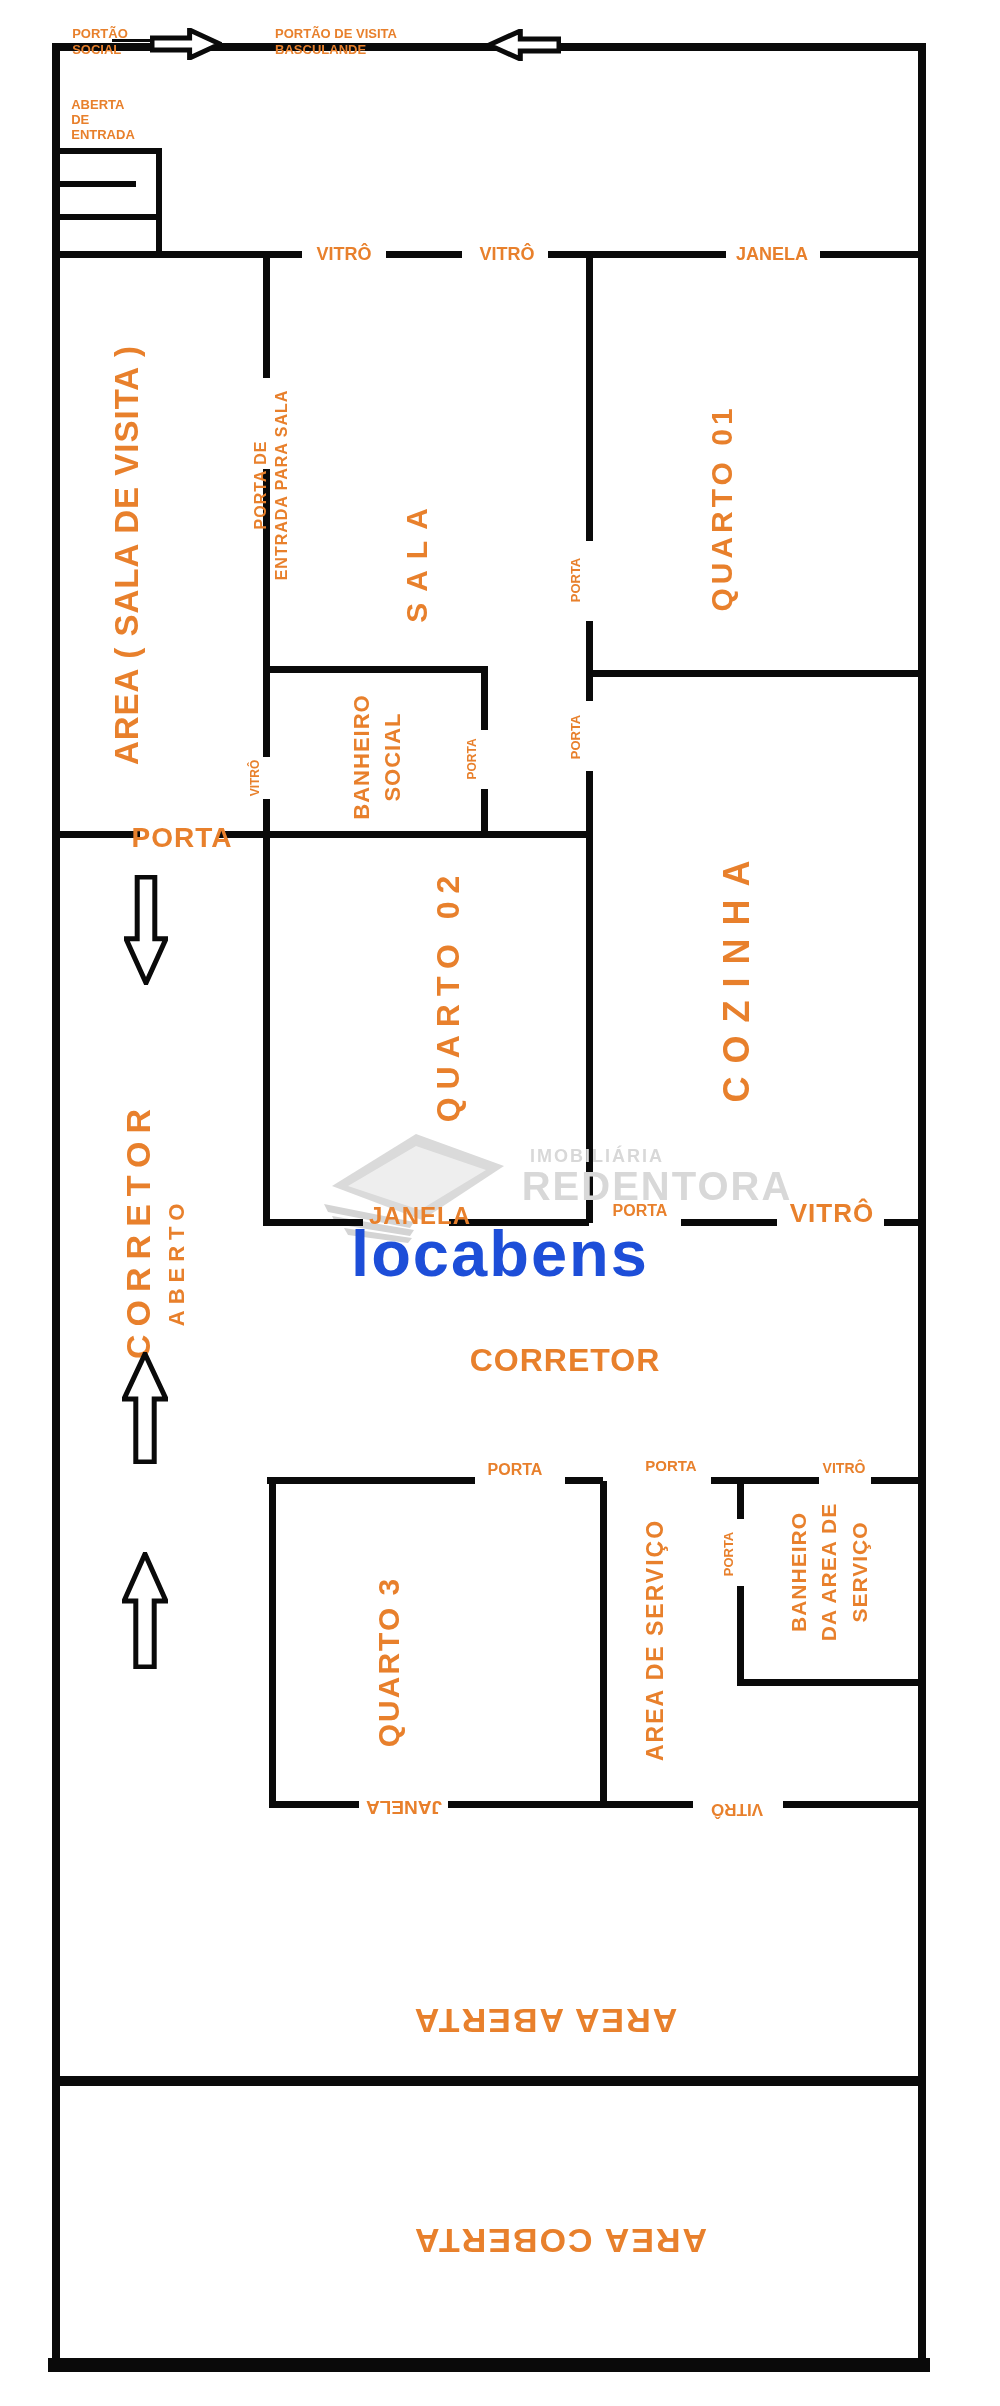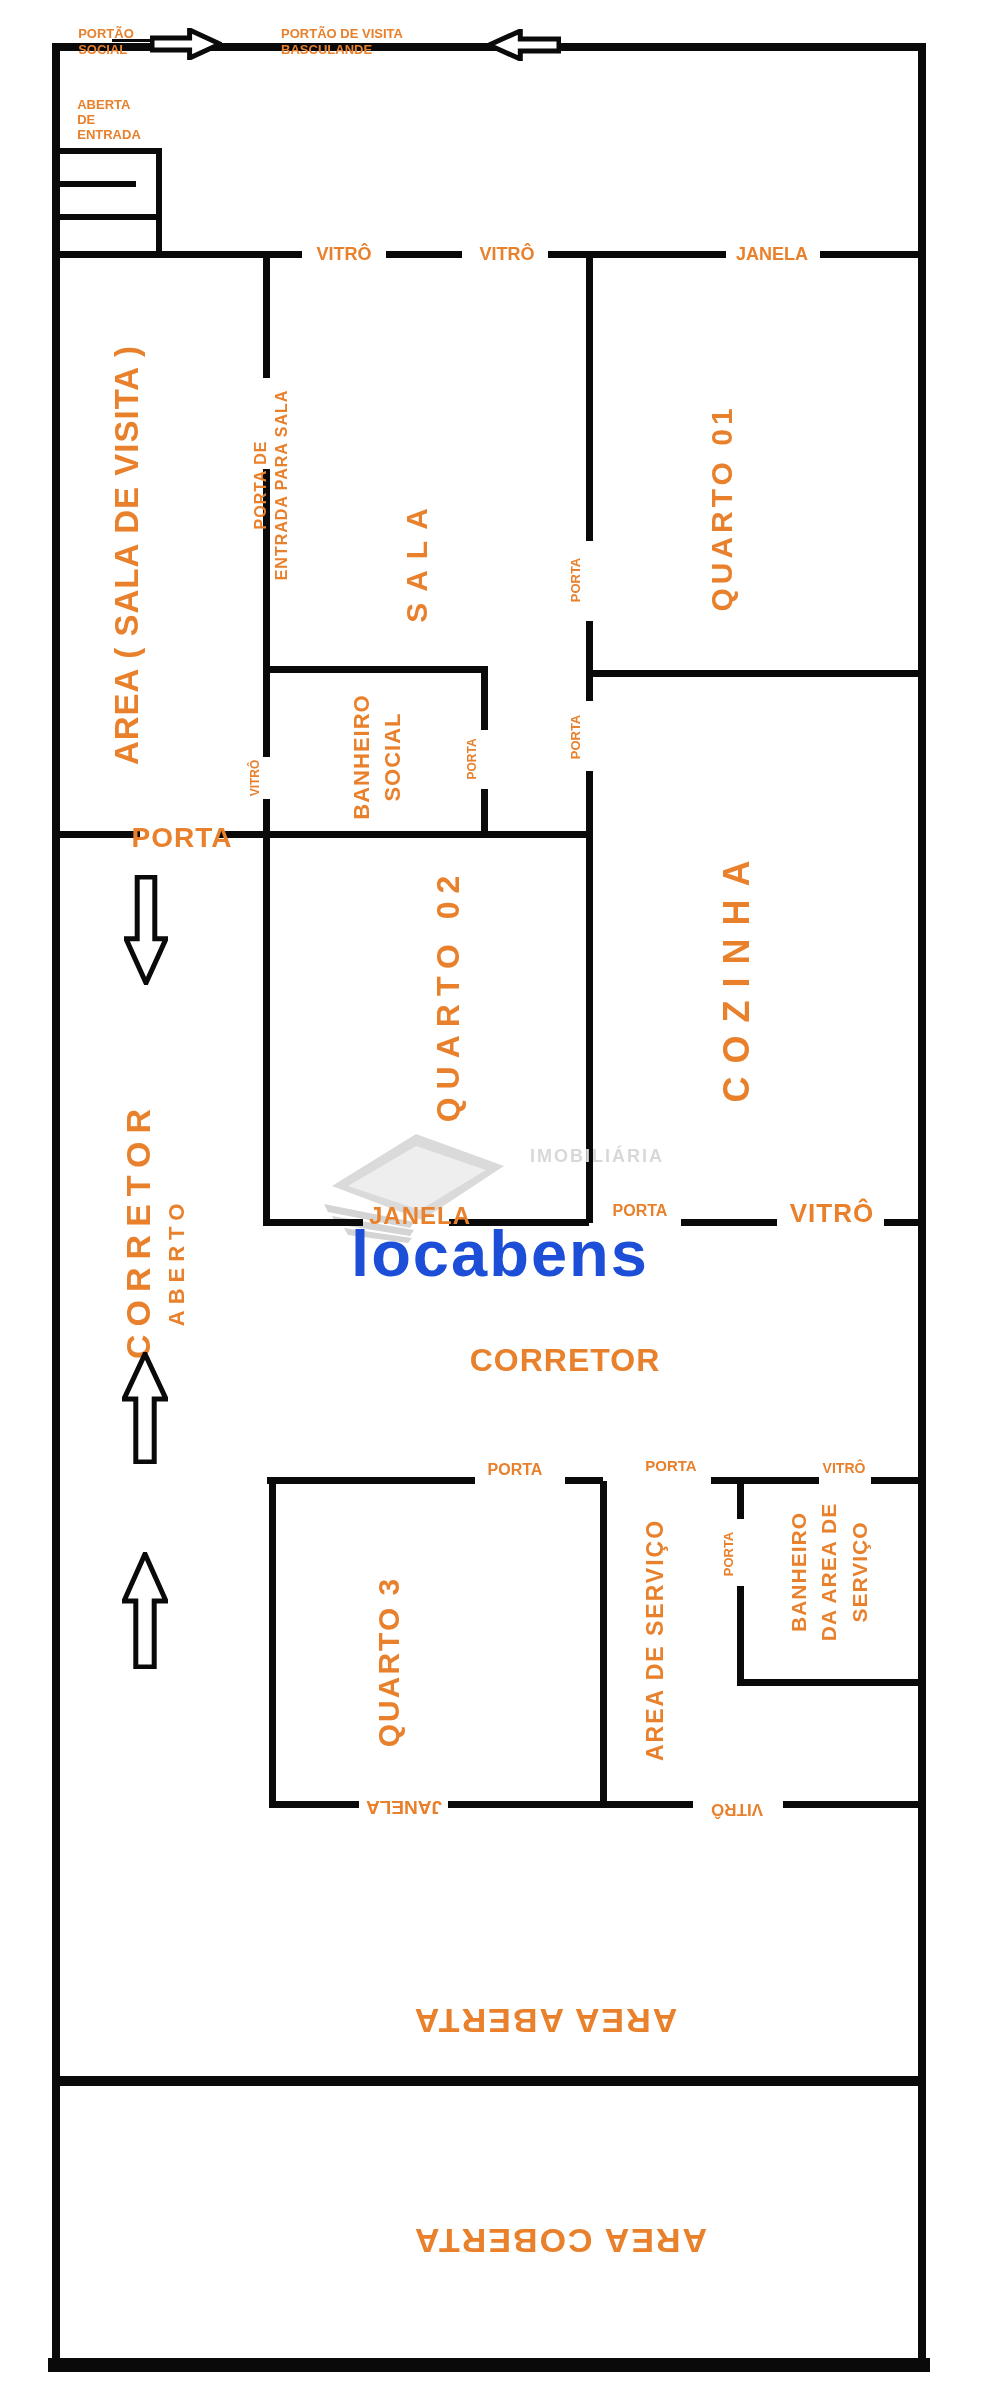--- a/index.html
+++ b/index.html
@@ -4,21 +4,21 @@
 <title>Planta Baixa</title>
 <style>
   html,body{margin:0;padding:0;background:#ffffff;}
   #plan{position:relative;width:1000px;height:2406px;background:#ffffff;overflow:hidden;
         font-family:"Liberation Sans","DejaVu Sans",sans-serif;}
   .wall{position:absolute;background:#0a0a0a;}
   .lbl{position:absolute;font-weight:bold;color:#e8802c;white-space:pre-line;
        transform:translate(-50%,-50%);text-align:center;line-height:1.12;}
   .lbl.r90{transform:translate(-50%,-50%) rotate(-90deg);}
   .lbl.r180{transform:translate(-50%,-50%) rotate(180deg);}
-  .lbl.left{text-align:left;margin-left:6px;}
+  .lbl.left{text-align:left;}
   .wm{color:#d8d8d8;}
   .arrow{position:absolute;}
   svg{display:block;}
 </style>
 </head>
 <body>
 
 <div id="plan" style="background: rgb(255, 255, 255);">
 
   <svg width="200" height="120" style="position:absolute;left:318px;top:1126px;" viewBox="0 0 200 120">
@@ -108,20 +108,21 @@
     <div class="lbl r90" style="left: 729px; top: 1554px; font-size: 13px;">PORTA</div>
     <div class="lbl r90" style="left: 656px; top: 1640px; font-size: 23px; letter-spacing: 2px;">AREA DE SERVIÇO</div>
     <div class="lbl r90" style="left: 830px; top: 1572px; font-size: 21px; letter-spacing: 1px; line-height: 1.45;">BANHEIRO
 DA AREA DE
 SERVIÇO</div>
     <div class="lbl r180" style="left: 404px; top: 1807px; font-size: 19px;">JANELA</div>
     <div class="lbl r180" style="left: 737px; top: 1809px; font-size: 17px;">VITRÔ</div>
     <div class="lbl r180" style="left: 545px; top: 2021px; font-size: 34px; letter-spacing: 2px;">AREA ABERTA</div>
     <div class="lbl r180" style="left: 560px; top: 2241px; font-size: 34px; letter-spacing: 2px;">AREA COBERTA</div>
     <div class="lbl wm" style="left: 597px; top: 1156px; font-size: 18px; letter-spacing: 2px; color: rgb(216, 216, 216);">IMOBILIÁRIA</div>
+    <div class="lbl wm" style="left: 657px; top: 1186px; font-size: 40px; letter-spacing: 2px; color: rgb(216, 216, 216);">REDENTORA</div>
     <div class="lbl wm" style="left: 500px; top: 1254px; font-size: 65px; letter-spacing: 2px; color: #1d4ed8;">locabens</div>
     <svg width="72" height="32" class="arrow" style="left: 150px; top: 28px;">
       <polygon points="2,9.9 39.6,9.9 39.6,2 70,16 39.6,30 39.6,22.1 2,22.1" fill="#ffffff" stroke="#0a0a0a" stroke-width="5" stroke-linejoin="miter"></polygon>
     </svg>
     <svg width="74" height="32" class="arrow" style="left: 487px; top: 29px;">
       <polygon points="72,9.9 33.3,9.9 33.3,2 2,16 33.3,30 33.3,22.1 72,22.1" fill="#ffffff" stroke="#0a0a0a" stroke-width="5" stroke-linejoin="miter"></polygon>
     </svg>
     <svg width="44" height="110" class="arrow" style="left: 124px; top: 875px;">
       <polygon points="13.2,2 13.2,63.8 2,63.8 22,108 42,63.8 30.8,63.8 30.8,2" fill="#ffffff" stroke="#0a0a0a" stroke-width="5" stroke-linejoin="miter"></polygon>
     </svg>

